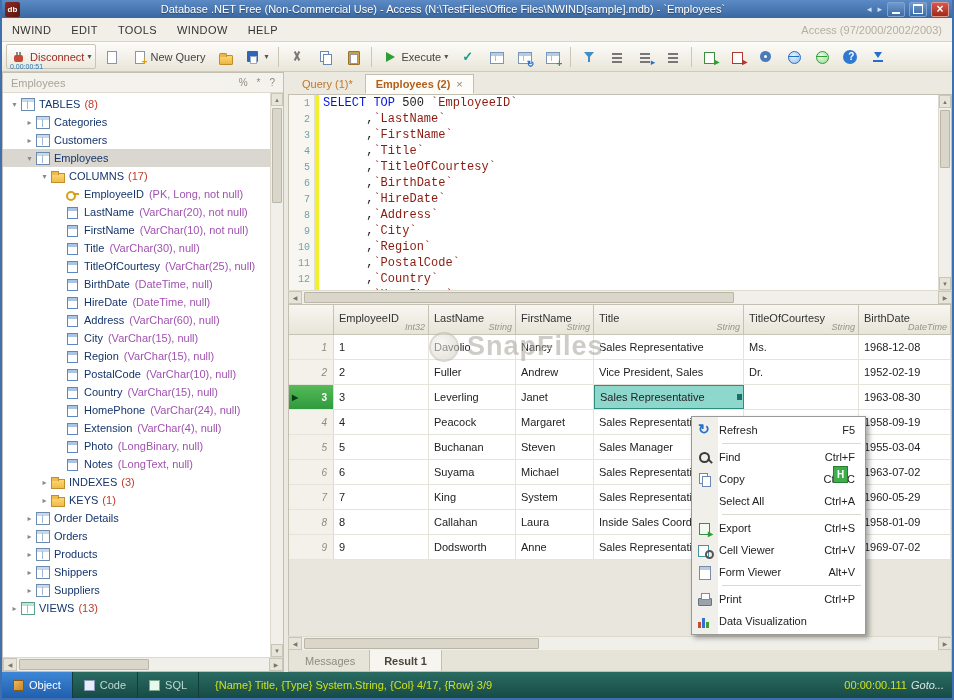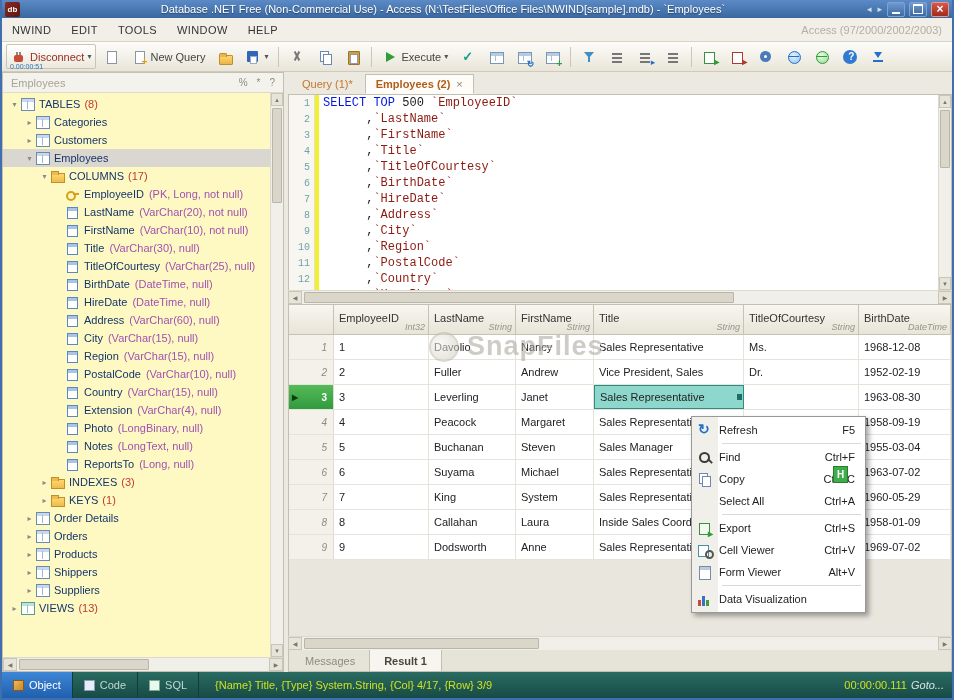--- a/index.html
+++ b/index.html
@@ -70,21 +70,21 @@
 .i-globe::after{content:"";position:absolute;left:2px;top:7px;width:11px;height:1px;background:#2470c8;}
 .i-globe.green::before{border-color:#2f9e36;background:radial-gradient(circle at 40% 35%,#eafce8,#93d98f);}
 .i-globe.green::after{background:#2f9e36;}
 .i-help{background:#2f7ad0;border-radius:50%;width:14px;height:14px;margin:1px;}
 .i-help::before{content:"?";position:absolute;left:5px;top:1px;color:#fff;font-weight:bold;font-size:10px;}
 .i-down::before{content:"";position:absolute;left:4px;top:3px;border-left:4px solid transparent;border-right:4px solid transparent;border-top:6px solid #2470c8;}
 .i-down::after{content:"";position:absolute;left:3px;top:11px;width:10px;height:2px;background:#2470c8;}
 
 
 .main{flex:1;display:flex;min-height:0;background:#ece9e0;}
-.sidebar{width:282px;background:#fef9c3;border:1px solid #c3bfb2;display:flex;flex-direction:column;flex:none;}
+.sidebar{width:282px;background:#ffffff;border:1px solid #c3bfb2;display:flex;flex-direction:column;flex:none;}
 .sb-head{height:20px;background:#f4f2ec;border-bottom:1px solid #ddd9cc;display:flex;align-items:center;padding:0 8px;gap:9px;flex:none;}
 .sb-title{font-size:11px;color:#a8a496;flex:1;}
 .sb-hicon{font-size:10px;color:#8f8b7e;}
 .sb-body{flex:1;display:flex;min-height:0;}
 .tree{flex:1;overflow:hidden;padding-top:2px;}
 .tree-row{height:18px;display:flex;align-items:center;white-space:nowrap;font-size:11px;overflow:hidden;}
 .tree-row.selected{background:#d9d7d0;}
 .expander{width:11px;font-size:8px;color:#8a8a8a;text-align:center;flex:none;}
 .t-label{color:#15356b;}
 .t-count{color:#c03a2b;margin-left:4px;}
@@ -414,40 +414,40 @@
             </div>
             <div class="tree-row" style="padding-left: 51px;">
               <span class="expander"></span>
               <span class="ti ti-col"></span>
               <span class="t-label">Country</span>
               <span class="t-detail">(VarChar(15), null)</span>
             </div>
             <div class="tree-row" style="padding-left: 51px;">
               <span class="expander"></span>
               <span class="ti ti-col"></span>
+              <span class="t-label">HomePhone</span>
+              <span class="t-detail">(VarChar(24), null)</span>
+            </div>
+            <div class="tree-row" style="padding-left: 51px;">
+              <span class="expander"></span>
+              <span class="ti ti-col"></span>
               <span class="t-label">Extension</span>
               <span class="t-detail">(VarChar(4), null)</span>
             </div>
             <div class="tree-row" style="padding-left: 51px;">
               <span class="expander"></span>
               <span class="ti ti-col"></span>
               <span class="t-label">Photo</span>
               <span class="t-detail">(LongBinary, null)</span>
             </div>
             <div class="tree-row" style="padding-left: 51px;">
               <span class="expander"></span>
               <span class="ti ti-col"></span>
               <span class="t-label">Notes</span>
               <span class="t-detail">(LongText, null)</span>
-            </div>
-            <div class="tree-row" style="padding-left: 51px;">
-              <span class="expander"></span>
-              <span class="ti ti-col"></span>
-              <span class="t-label">ReportsTo</span>
-              <span class="t-detail">(Long, null)</span>
             </div>
             <div class="tree-row" style="padding-left: 36px;">
               <span class="expander">▸</span>
               <span class="ti ti-folder"></span>
               <span class="t-label">INDEXES</span>
               <span class="t-count">(3)</span>
             </div>
             <div class="tree-row" style="padding-left: 36px;">
               <span class="expander">▸</span>
               <span class="ti ti-folder"></span>
@@ -758,20 +758,25 @@
         <span class="ctx-label">Cell Viewer</span>
         <span class="ctx-short">Ctrl+V</span>
       </div>
       <div class="ctx-item">
         <span class="mi mi-form-viewer"></span>
         <span class="ctx-label">Form Viewer</span>
         <span class="ctx-short">Alt+V</span>
       </div>
       <div class="ctx-sep"></div>
       <div class="ctx-item">
+        <span class="mi mi-print"></span>
+        <span class="ctx-label">Print</span>
+        <span class="ctx-short">Ctrl+P</span>
+      </div>
+      <div class="ctx-item">
         <span class="mi mi-chart"></span>
         <span class="ctx-label">Data Visualization</span>
         <span class="ctx-short"></span>
       </div>
     </div>
   <div class="hbadge">H</div>
 
 </div>
 
 </body></html>

